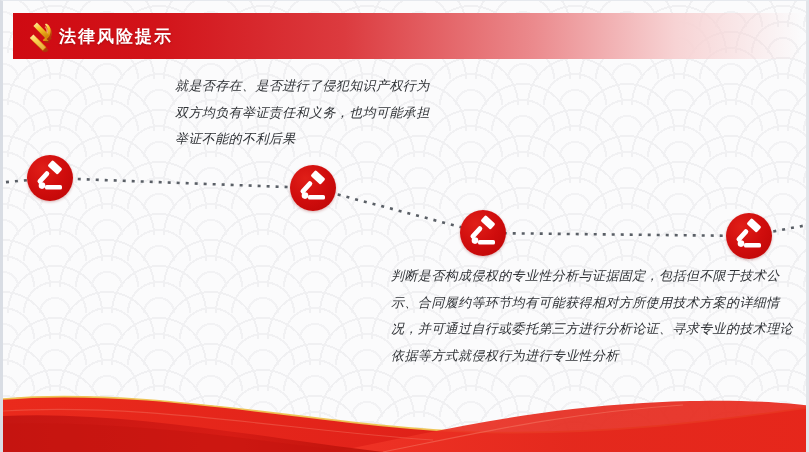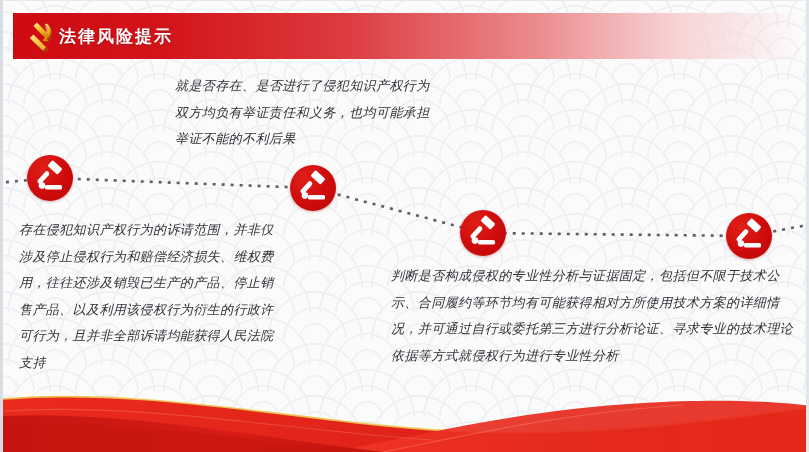--- a/index.html
+++ b/index.html
@@ -199,21 +199,20 @@
     <svg viewBox="0 0 46 46">
       <g fill="#ffffff">
         <rect x="21.5" y="8.5" width="13.5" height="7.6" rx="1.6" transform="rotate(42 28 12)"></rect>
         <rect x="14.0" y="15.0" width="4.8" height="15.0" rx="2.2" transform="rotate(42 16.4 22.5)"></rect>
         <rect x="18.0" y="30.0" width="17.0" height="4.6" rx="1.6"></rect>
         <circle cx="15.0" cy="30.6" r="3.3"></circle>
       </g>
     </svg>
   </div>
 
-  <div class="body-text" id="text-block-1">存在侵犯知识产权行为的诉请范围，并非仅涉及停止侵权行为和赔偿经济损失、维权费用，往往还涉及销毁已生产的产品、停止销售产品、以及利用该侵权行为衍生的行政许可行为，且并非全部诉请均能获得人民法院支持</div>
 
   <div class="body-text" id="text-block-2">就是否存在、是否进行了侵犯知识产权行为双方均负有举证责任和义务，也均可能承担举证不能的不利后果</div>
 
   <div class="body-text" id="text-block-3">判断是否构成侵权的专业性分析与证据固定，包括但不限于技术公示、合同履约等环节均有可能获得相对方所使用技术方案的详细情况，并可通过自行或委托第三方进行分析论证、寻求专业的技术理论依据等方式就侵权行为进行专业性分析</div>
 
 
   <svg id="bottom-wave" viewBox="0 0 809 72" preserveAspectRatio="none">
     <defs>
       <linearGradient id="wv1" x1="0" y1="0" x2="1" y2="0">
         <stop offset="0" stop-color="#ea2a1c"></stop>

